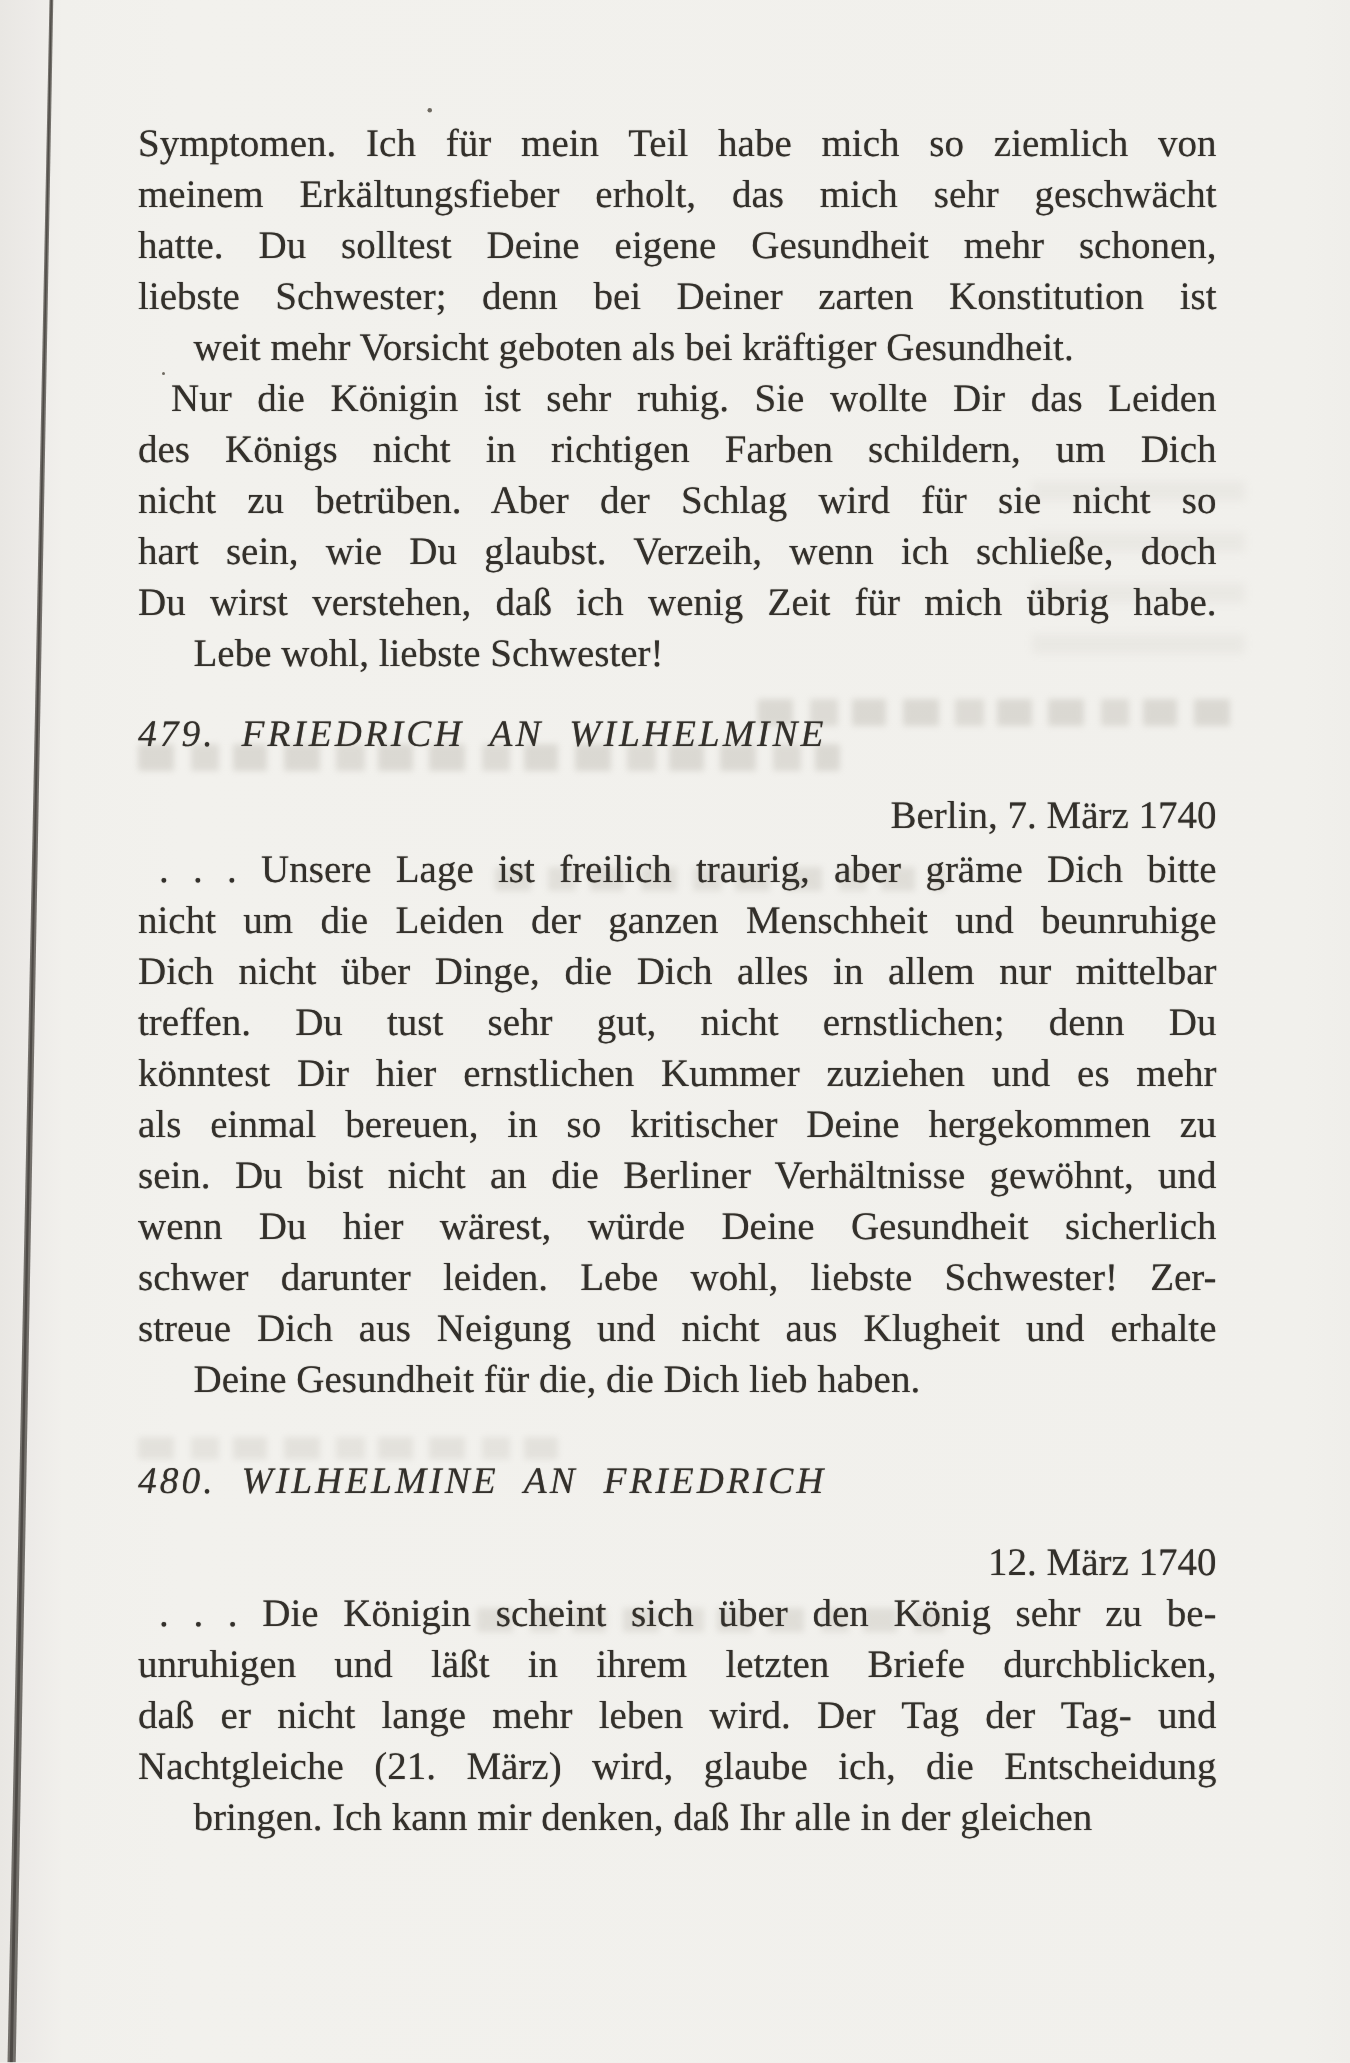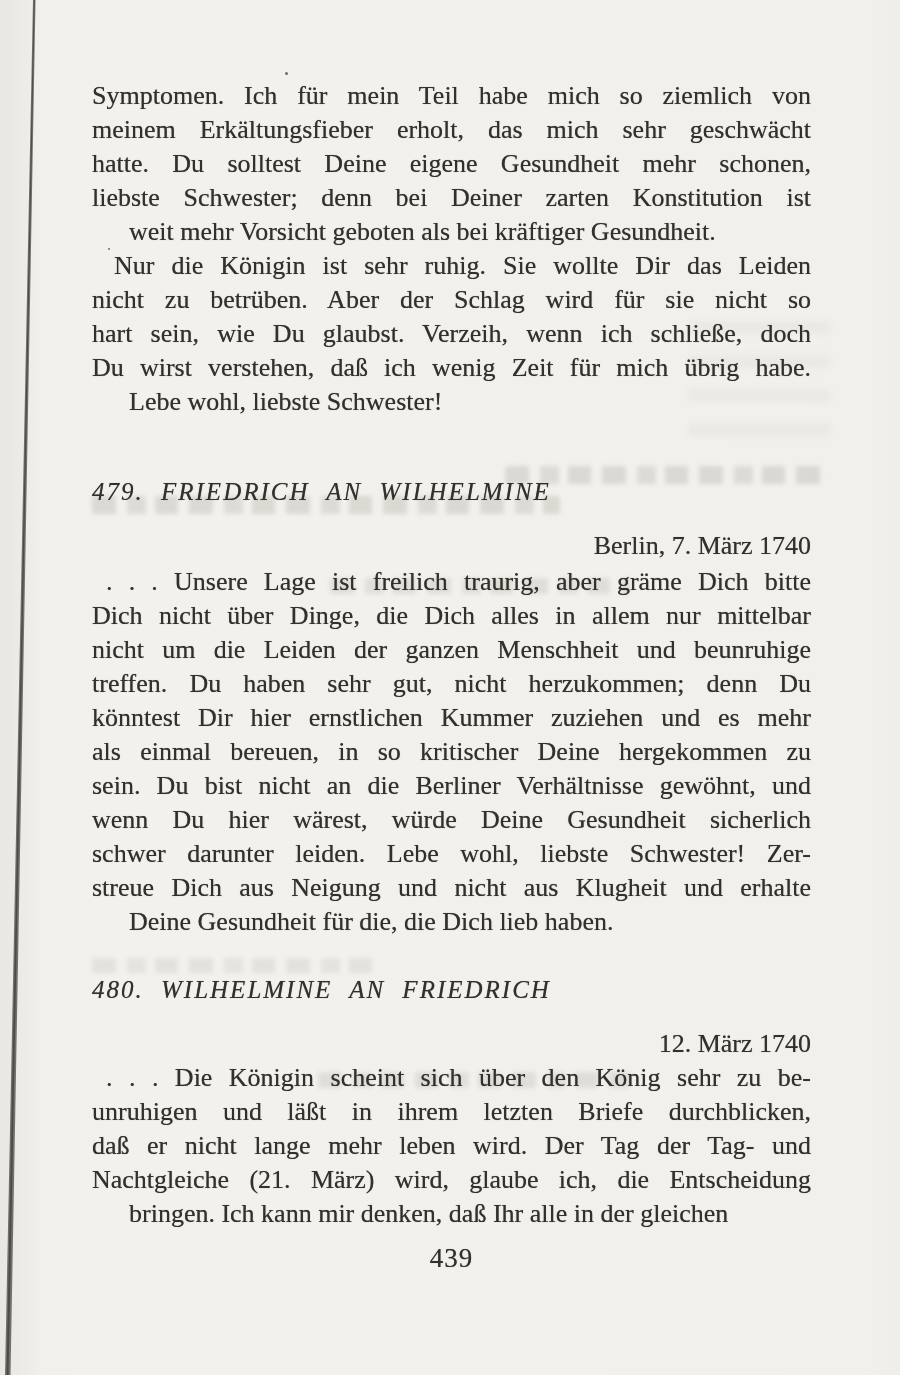--- a/index.html
+++ b/index.html
@@ -39,21 +39,21 @@
   .heading {
     margin: 0;
     font-size: 25px;
     line-height: 34px;
     font-style: italic;
     font-weight: normal;
     letter-spacing: 2px;
     word-spacing: 9px;
     text-shadow: 0 0 0.7px rgba(45, 40, 33, 0.6);
   }
-  .h479 { margin-top: 56px; }
+  .h479 { margin-top: 20px; }
   .h480 { margin-top: 34px; }
 
   .dateline {
     font-size: 26px;
     line-height: 34px;
     text-align: right;
     margin-top: 20px;
     text-shadow: 0 0 0.7px rgba(45, 40, 33, 0.6);
   }
   .body479 { margin-top: 2px; }
@@ -121,48 +121,48 @@
     <div class="para para1">
         <div class="line">Symptomen. Ich für mein Teil habe mich so ziemlich von</div>
         <div class="line">meinem Erkältungsfieber erholt, das mich sehr geschwächt</div>
         <div class="line">hatte. Du solltest Deine eigene Gesundheit mehr schonen,</div>
         <div class="line">liebste Schwester; denn bei Deiner zarten Konstitution ist</div>
         <div class="line last">weit mehr Vorsicht geboten als bei kräftiger Gesundheit.</div>
       </div>
 
     <div class="para para2">
         <div class="line">Nur die Königin ist sehr ruhig. Sie wollte Dir das Leiden</div>
+        <div class="line">des Königs nicht in richtigen Farben schildern, um Dich</div>
         <div class="line">nicht zu betrüben. Aber der Schlag wird für sie nicht so</div>
         <div class="line">hart sein, wie Du glaubst. Verzeih, wenn ich schließe, doch</div>
         <div class="line">Du wirst verstehen, daß ich wenig Zeit für mich übrig habe.</div>
         <div class="line last">Lebe wohl, liebste Schwester!</div>
       </div>
 
     <h2 class="heading h479">479. FRIEDRICH AN WILHELMINE</h2>
     <div class="dateline">Berlin, 7. März 1740</div>
     <div class="para body479 indent-sm">
         <div class="line">. . . Unsere Lage ist freilich traurig, aber gräme Dich bitte</div>
+        <div class="line">nicht um die Leiden der ganzen Menschheit und beunruhige</div>
         <div class="line">Dich nicht über Dinge, die Dich alles in allem nur mittelbar</div>
-        <div class="line">nicht um die Leiden der ganzen Menschheit und beunruhige</div>
-        <div class="line">treffen. Du haben sehr gut, nicht herzukommen; denn Du</div>
+        <div class="line">treffen. Du tust sehr gut, nicht ernstlichen; denn Du</div>
         <div class="line">könntest Dir hier ernstlichen Kummer zuziehen und es mehr</div>
         <div class="line">als einmal bereuen, in so kritischer Deine hergekommen zu</div>
         <div class="line">sein. Du bist nicht an die Berliner Verhältnisse gewöhnt, und</div>
         <div class="line">wenn Du hier wärest, würde Deine Gesundheit sicherlich</div>
         <div class="line">schwer darunter leiden. Lebe wohl, liebste Schwester! Zer-</div>
         <div class="line">streue Dich aus Neigung und nicht aus Klugheit und erhalte</div>
         <div class="line last">Deine Gesundheit für die, die Dich lieb haben.</div>
       </div>
 
     <h2 class="heading h480">480. WILHELMINE AN FRIEDRICH</h2>
     <div class="dateline">12. März 1740</div>
     <div class="para body480 indent-sm">
         <div class="line">. . . Die Königin scheint sich über den König sehr zu be-</div>
         <div class="line">unruhigen und läßt in ihrem letzten Briefe durchblicken,</div>
         <div class="line">daß er nicht lange mehr leben wird. Der Tag der Tag- und</div>
         <div class="line">Nachtgleiche (21. März) wird, glaube ich, die Entscheidung</div>
         <div class="line last">bringen. Ich kann mir denken, daß Ihr alle in der gleichen</div>
       </div>
 
-    <div class="pagenum">439</div>
 
   </div>
 </div>
 
 </body></html>

